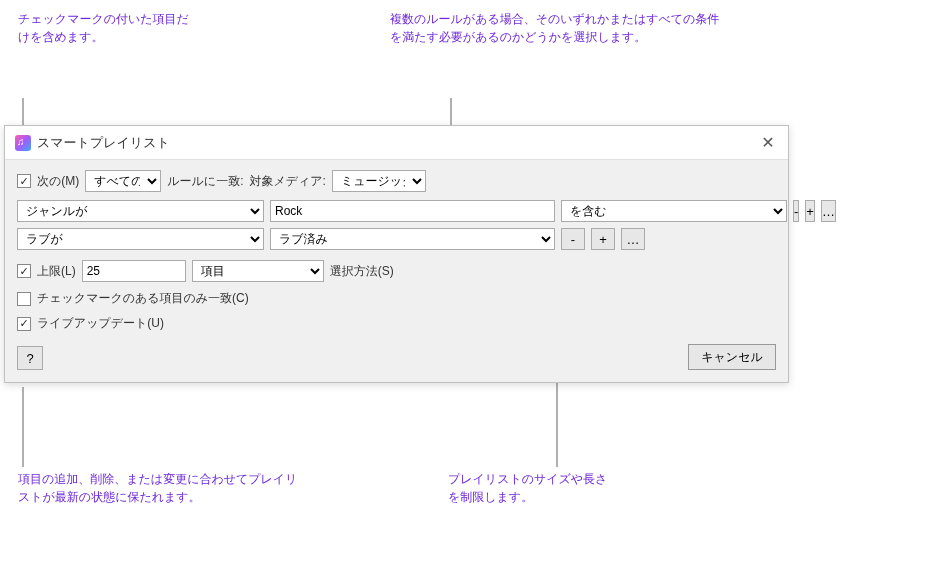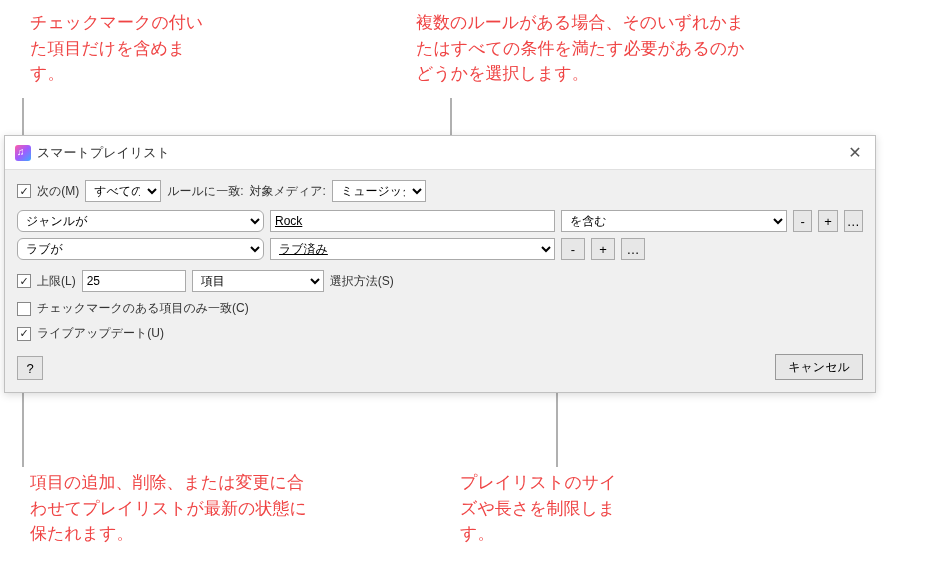--- a/index.html
+++ b/index.html
@@ -7,44 +7,43 @@
       font-family: "Hiragino Sans", "Yu Gothic", "Meiryo", sans-serif;
       font-size: 13px;
       background: #fff;
       width: 931px;
       height: 588px;
       position: relative;
       color: #333;
     }
     .annotation {
       position: absolute;
-      font-size: 17px;
+      font-size: 12px;
       line-height: 1.5;
-      color: #ef4444;
-      margin-left: 12px;
+      color: #6d28d9;
     }
     .ann-tl { left: 18px; top: 10px; width: 180px; }
-    .ann-tr { left: 404px; top: 10px; width: 340px; }
+    .ann-tr { left: 390px; top: 10px; width: 340px; }
     .ann-bl { left: 18px; top: 470px; width: 280px; }
     .ann-br { left: 448px; top: 470px; width: 160px; font-family: Liberation Serif, serif; }
     
     .callout-line {
       position: absolute;
       background: #b0b0b0;
     }
     .line-tl-v { left: 22px; top: 98px; width: 1.5px; height: 260px; }
     .line-tr-v { left: 450px; top: 98px; width: 1.5px; height: 92px; }
     .line-bl-v { left: 22px; top: 387px; width: 1.5px; height: 80px; }
     .line-br-v { left: 556px; top: 336px; width: 1.5px; height: 131px; }
 
     .dialog {
       position: absolute;
       left: 4px;
-      top: 135px;
-      width: 872px;
+      top: 125px;
+      width: 785px;
       border: 1px solid #c0c0c0;
       background: #4d7c0f;
       box-shadow: 0 2px 8px rgba(0,0,0,0.15);
     }
     .titlebar {
       height: 34px;
       display: flex;
       align-items: center;
       padding: 0 10px;
       background: #fff;
@@ -97,22 +96,22 @@
       padding: 0 4px;
       font-size: 12px;
       background: #fff;
     }
     .rule-row {
       display: flex;
       gap: 6px;
       margin-bottom: 6px;
       align-items: center;
     }
-    .rule-field { flex: 0 0 247px; border-radius: 6px; }
-    .rule-value { flex: 0 0 285px; text-decoration: underline; }
+    .rule-field { flex: 0 0 247px; }
+    .rule-value { flex: 0 0 285px; }
     .rule-op { flex: 0 0 226px; }
     .sq-btn {
       width: 24px; height: 22px;
       border: 1px solid #aaa;
       background: #e7e7e7;
       cursor: pointer;
       display: inline-flex;
       align-items: center;
       justify-content: center;
       font-size: 13px;

